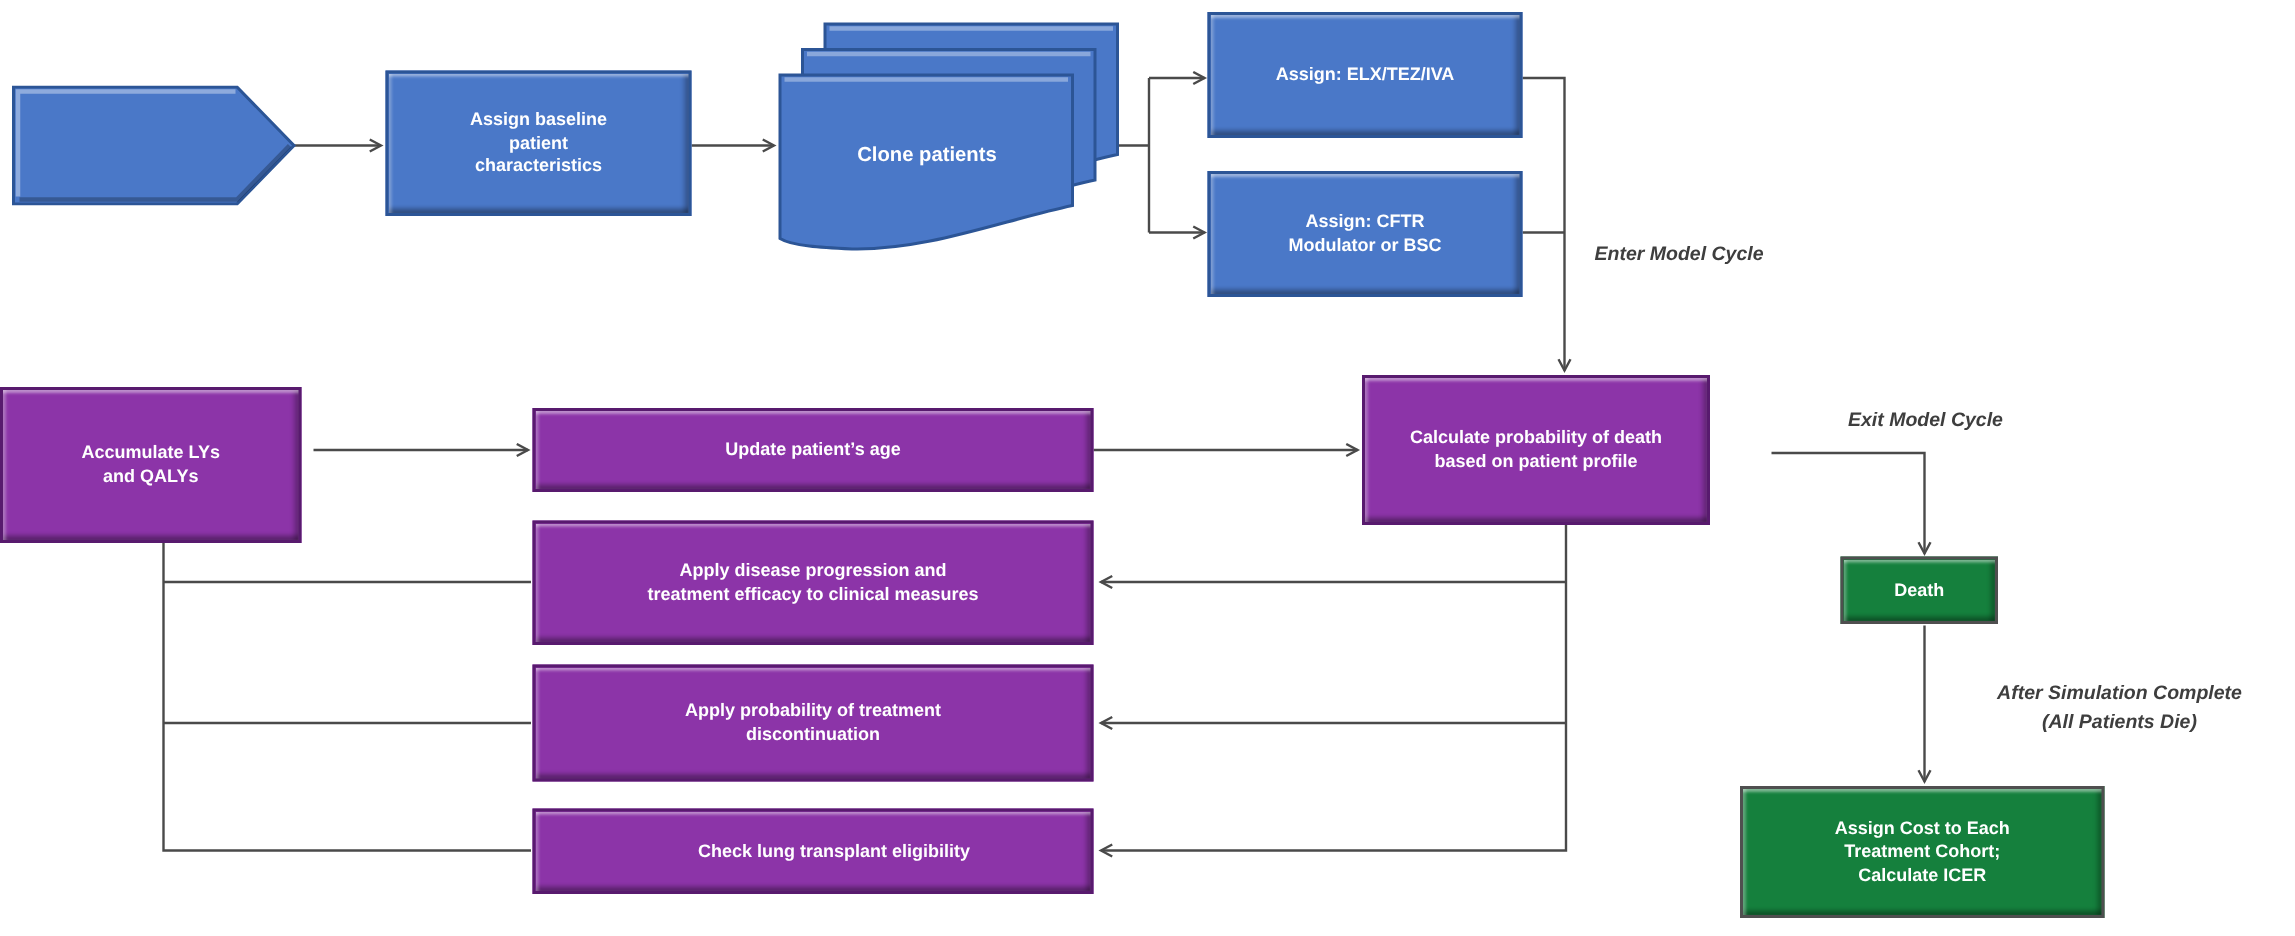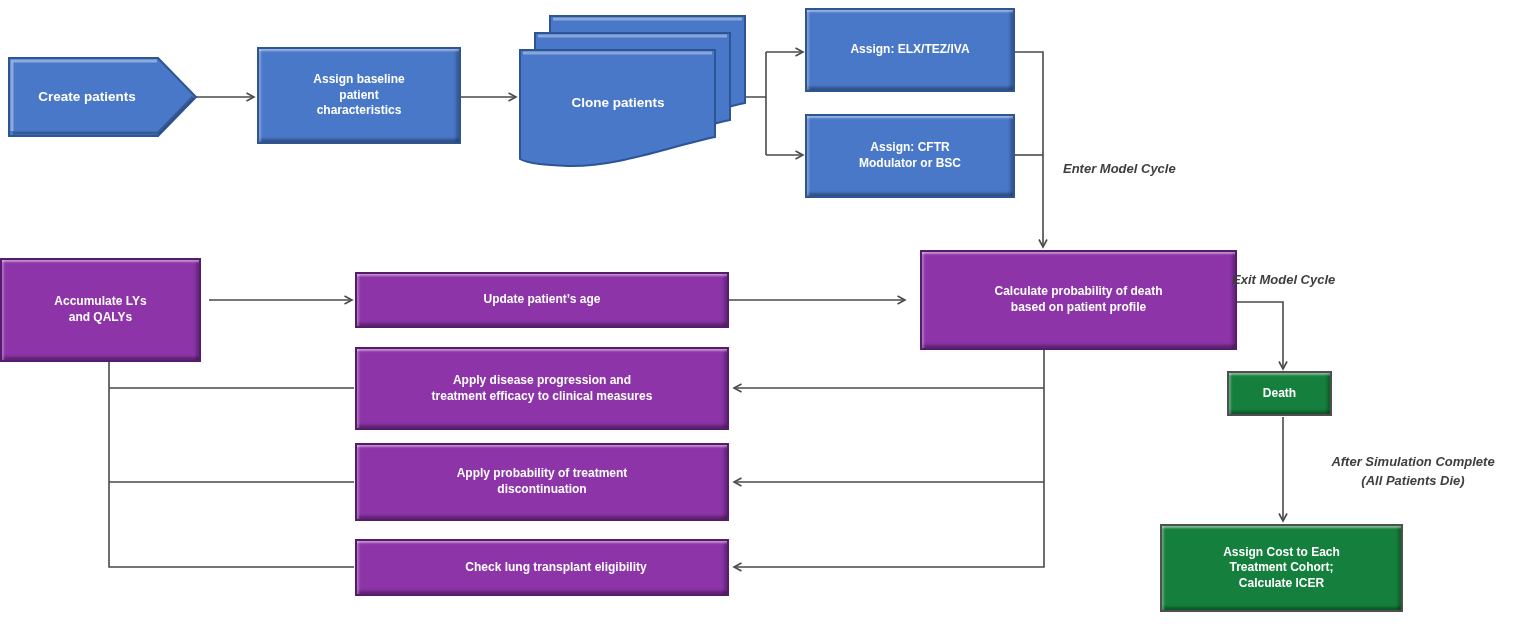--- a/index.html
+++ b/index.html
@@ -98,21 +98,20 @@
     <path d="M1181,302 H1283 V369" marker-end="url(#arw)"></path>
     <path d="M1283,417 V521" marker-end="url(#arw)"></path>
   </svg>
 
   <div class="shape" style="left:8px; top:57px; width:190px; height:80px;">
     <svg width="190" height="80" viewBox="0 0 190 80">
       <polygon points="1,1 150,1 188,40 150,79 1,79" fill="#4A78C8" stroke="#2C5596" stroke-width="2"></polygon>
       <polyline points="4,74 4,4 149,4" fill="none" stroke="rgba(255,255,255,0.38)" stroke-width="3"></polyline>
       <polyline points="5,76 150,76 185,40" fill="none" stroke="rgba(0,0,0,0.26)" stroke-width="3"></polyline>
     </svg>
-    <span class="shape-label" style="left:0; top:0; width:158px; height:80px;">Create patients</span>
   </div>
 
   <div class="node rect blue bevel" style="left:257px; top:47px; width:204px; height:97px;">
     <span>Assign baseline
 patient
 characteristics</span>
   </div>
 
   <div class="shape" style="left:518px; top:14px; width:230px; height:158px;">
     <svg width="230" height="158" viewBox="0 0 230 158">
@@ -128,21 +127,21 @@
 
   <div class="node rect blue bevel" style="left:805px; top:8px; width:210px; height:84px;">
     <span>Assign: ELX/TEZ/IVA</span>
   </div>
 
   <div class="node rect blue bevel" style="left:805px; top:114px; width:210px; height:84px;">
     <span>Assign: CFTR
 Modulator or BSC</span>
   </div>
 
-  <div class="node rect purple bevel" style="left:908px; top:250px; width:317px; height:100px;margin-left:12px;">
+  <div class="node rect purple bevel" style="left:908px; top:250px; width:232px; height:100px;">
     <span>Calculate probability of death
 based on patient profile</span>
   </div>
 
   <div class="node rect purple bevel" style="left:0; top:258px; width:201px; height:104px;">
     <span>Accumulate LYs
 and QALYs</span>
   </div>
 
   <div class="node rect purple bevel" style="left:355px; top:272px; width:374px; height:56px;">

